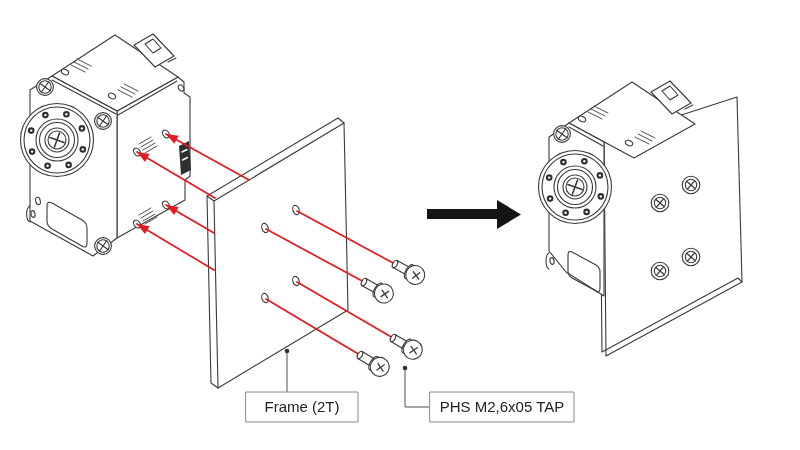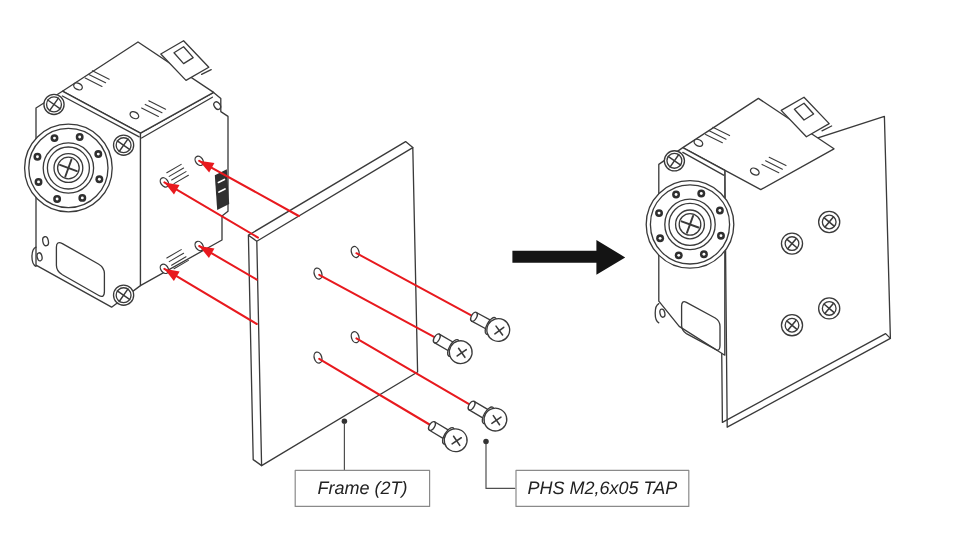--- a/index.html
+++ b/index.html
@@ -1,16 +1,16 @@
 <!DOCTYPE html>
 <html><head>
 <meta charset="utf-8">
 <style>
   html,body{margin:0;padding:0;background:#fff;}
-  .stage{position:relative;width:800px;height:450px;background:#fff;overflow:hidden;font-style:italic;}
+  .stage{position:relative;width:800px;height:450px;background:#fff;overflow:hidden;}
   svg{position:absolute;left:0;top:0;}
   .art{stroke:#3a3a3a;stroke-width:1.1;fill:none;stroke-linejoin:round;stroke-linecap:round;}
   .fw{fill:#ffffff;}
   .fd{fill:#2f2f2f;stroke:none;}
   .wslot{stroke:#ffffff;stroke-width:1.4;}
   .thin{stroke-width:0.9;}
   text.lbl{font-family:"Liberation Sans",sans-serif;font-size:15px;fill:#222222;stroke:none;}
   .box{fill:#ffffff;stroke:#8a8a8a;stroke-width:1;}
   .leader{stroke:#4f4f4f;stroke-width:1;fill:none;}
   .dot{fill:#333333;stroke:none;}

